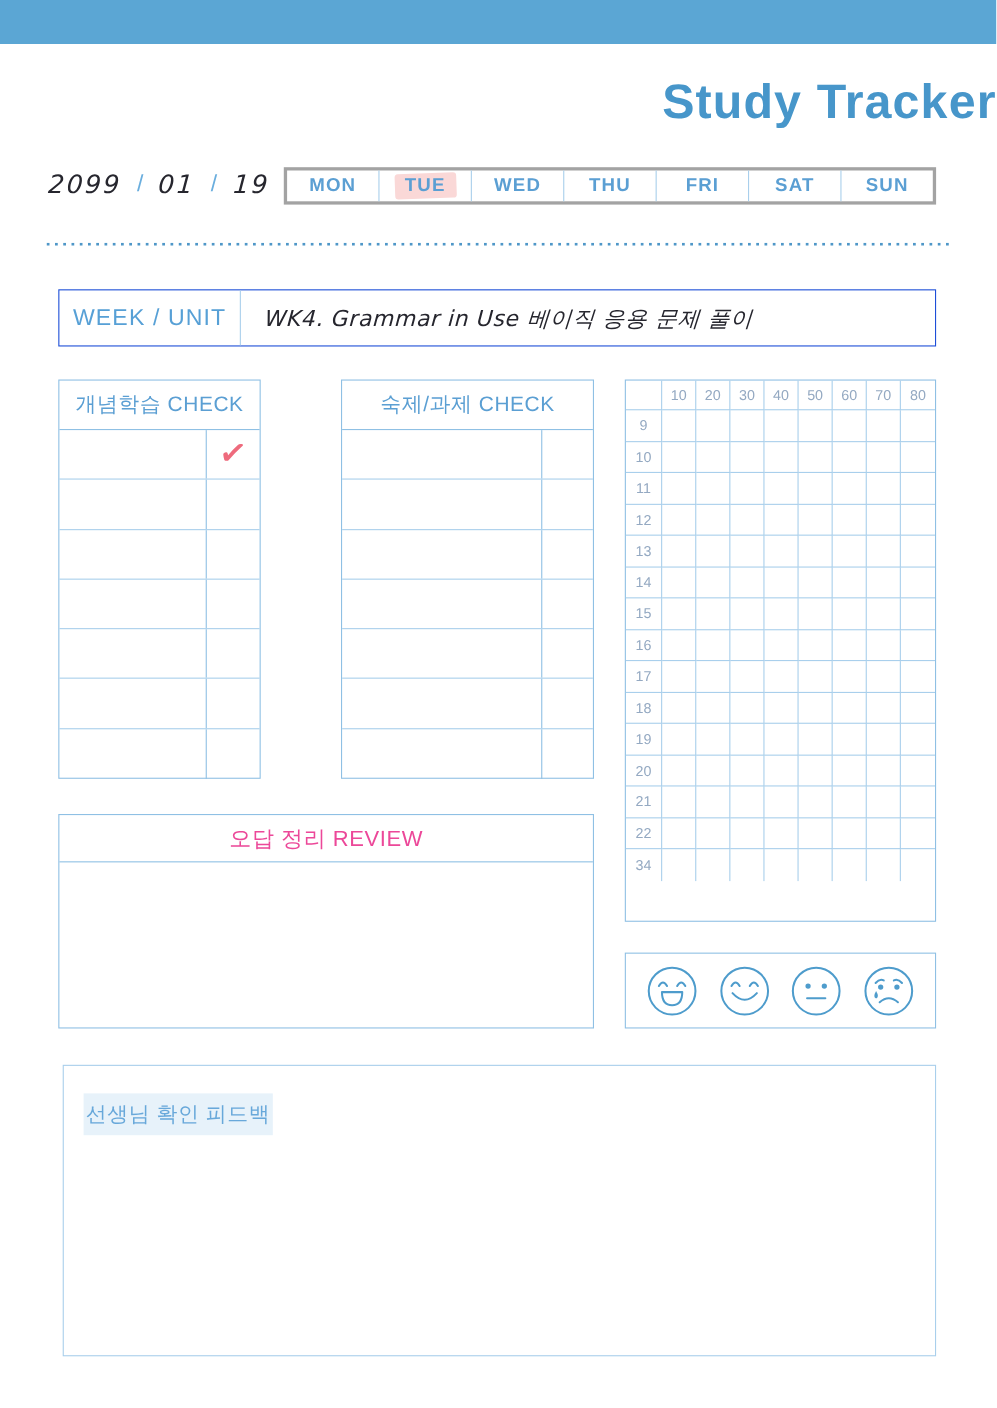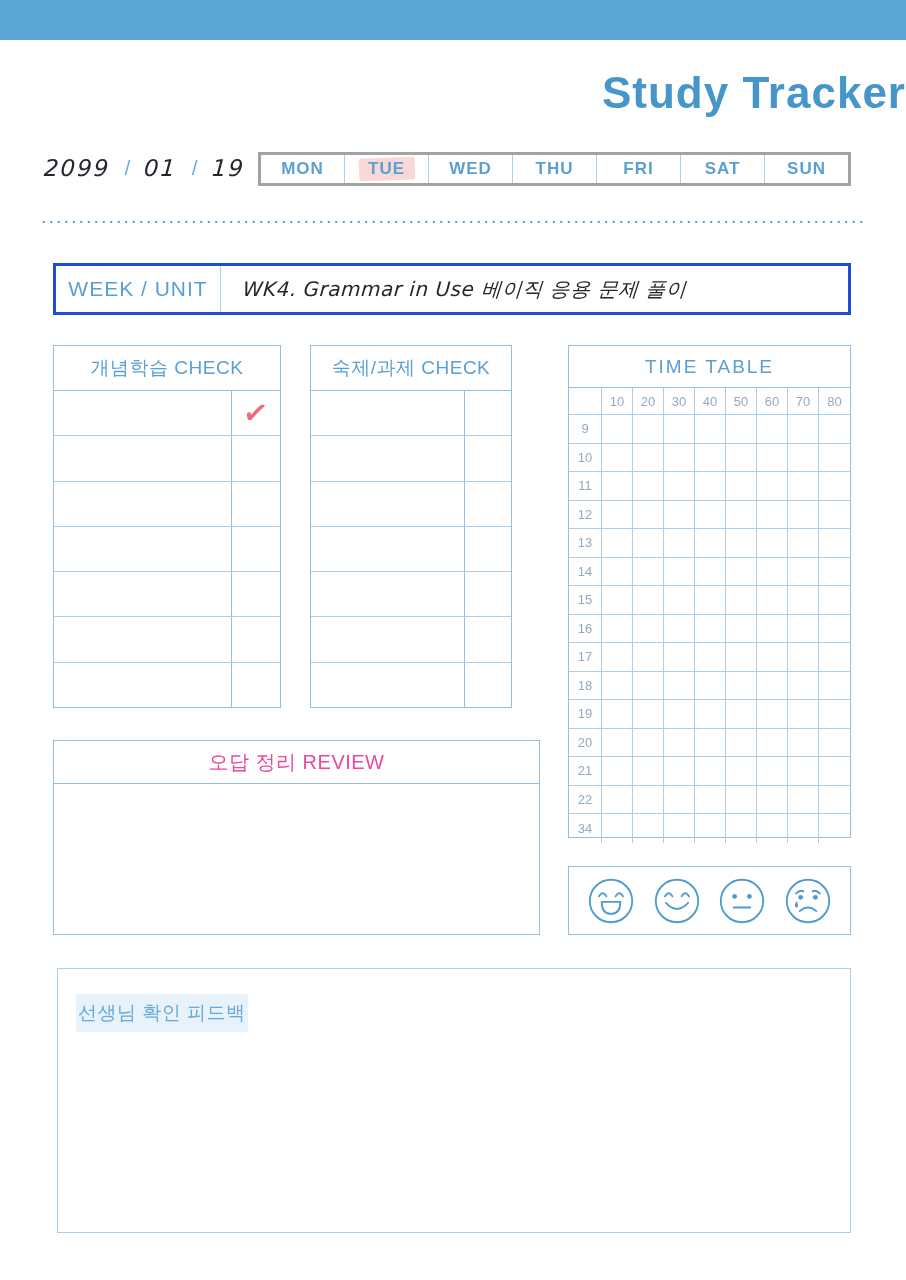--- a/index.html
+++ b/index.html
@@ -27,30 +27,30 @@
   .day-label { position:relative; z-index:2; font-size:17px; font-weight:700; color:#5b9fd3; letter-spacing:1px; }
   .day-hl { position:absolute; z-index:1; width:56px; height:23px; left:50%; top:50%;
             transform:translate(-50%,-50%) rotate(-2deg); background:#fad8d7; border-radius:3px; }
 
   .dotted-divider { position:absolute; left:40px; top:220px; width:826px; height:4px;
       background-image:radial-gradient(circle 1.3px, #4f97c8 98%, transparent 100%);
       background-size:7.5px 4px; background-repeat:repeat-x; }
 
   
   .week-unit-box { position:absolute; left:53px; top:263px; width:798px; height:52px;
-                   border:3px solid #1d4ed8; display:flex; align-items:stretch; }
+                   border:1px solid #1d4ed8; display:flex; align-items:stretch; }
   .wu-label { width:165px; display:flex; align-items:center; justify-content:center;
               border-right:1px solid #a9cfec; color:#57a0d6; font-size:21px; font-weight:300; letter-spacing:1px; }
   .wu-value { flex:1; display:flex; align-items:center; padding-left:22px;
               font-size:20px; letter-spacing:0.5px; transform:skewX(-4deg); }
 
   
   .check-table { position:absolute; top:345px; border:1px solid #8fc0e4; background:#fff; }
-  .check-table.left { left:53px; width:228px; height:363px; }
-  .check-table.mid  { left:310px; width:202px; height:363px; }
+  .check-table.left { left:53px; width:184px; height:363px; }
+  .check-table.mid  { left:310px; width:230px; height:363px; }
   .tbl-header { height:45px; display:flex; align-items:center; justify-content:center;
                 border-bottom:1px solid #8fc0e4; color:#5b9fd3; font-size:19px; letter-spacing:0.5px; }
   .ck-row { display:flex; height:45.3px; border-bottom:1px solid #a9cfec; }
   .ck-row:last-child { border-bottom:none; }
   .ck-main { flex:1; border-right:1px solid #8fc0e4; }
   .ck-box { width:48px; display:flex; align-items:center; justify-content:center; }
   .check-table.mid .ck-box { width:46px; }
   .ck-mark { color:#ee6b7d; font-size:30px; font-weight:700; transform:rotate(8deg); line-height:1; }
 
   
@@ -198,21 +198,20 @@
           <div class="ck-box"></div>
         </div>
         <div class="ck-row">
           <div class="ck-main"></div>
           <div class="ck-box"></div>
         </div>
       </div>
   </div>
 
   <div class="time-table">
-    <div class="tt-title">TIME TABLE</div>
     <div class="tt-grid">
         <div class="tt-cell sub"></div>
         <div class="tt-cell sub">10</div>
         <div class="tt-cell sub">20</div>
         <div class="tt-cell sub">30</div>
         <div class="tt-cell sub">40</div>
         <div class="tt-cell sub">50</div>
         <div class="tt-cell sub">60</div>
         <div class="tt-cell sub">70</div>
         <div class="tt-cell sub">80</div>

